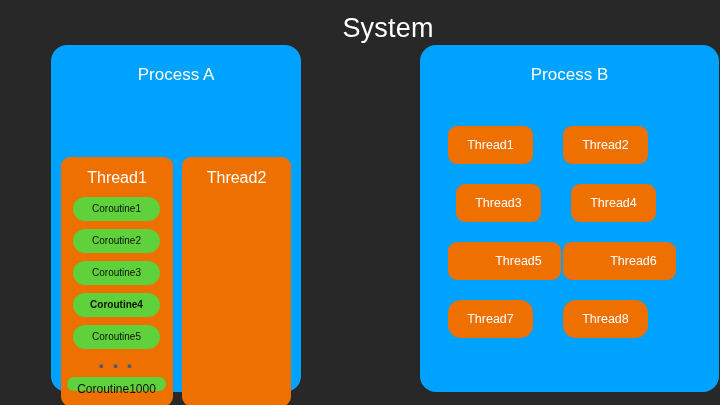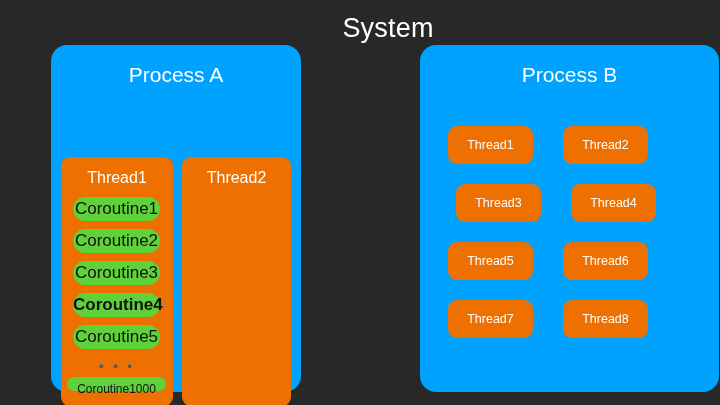--- a/index.html
+++ b/index.html
@@ -53,21 +53,21 @@
     width: 299px;
     height: 347px;
   }
   .process-title {
     position: absolute;
     left: 0;
     top: 17px;
     width: 100%;
     text-align: center;
     color: #ffffff;
-    font-size: 21px;
+    font-size: 17px;
     font-weight: 400;
     line-height: 25px;
   }
 
   
   .thread-tall {
     position: absolute;
     background: #EE7000;
     border-radius: 9px;
     top: 112px;
@@ -96,21 +96,21 @@
     width: 100%;
   }
   .coroutine {
     position: absolute;
     left: 12px;
     width: 87px;
     height: 24px;
     background: #5FD13A;
     border-radius: 12px;
     color: #111111;
-    font-size: 17px;
+    font-size: 10px;
     line-height: 24px;
     text-align: center;
     font-weight: 400;
   }
   .coroutine.c0 { top: 0px; }
   .coroutine.c1 { top: 32px; }
   .coroutine.c2 { top: 64px; }
   .coroutine.c3 { top: 96px; font-weight: bold; }
   .coroutine.c4 { top: 128px; text-align: center; }
   .coroutine.last {
@@ -152,22 +152,22 @@
     color: #ffffff;
     font-size: 12.5px;
     line-height: 38px;
     text-align: center;
     font-weight: 400;
   }
   .thread-cell.col-l { left: 0px; }
   .thread-cell.col-r { left: 115px; }
   .thread-cell.row-0 { top: 0px; }
   .thread-cell.row-1 { top: 58px; margin-left: 8px; }
-  .thread-cell.row-2 { top: 116px; }
-  .thread-cell.row-3 { top: 174px; }
+  .thread-cell.row-2 { top: 116px; padding-left: 28px; }
+  .thread-cell.row-3 { top: 174px; border-radius: 13px; }
 </style>
 </head>
 <body>
 
 <div id="canvas">
 
   <div class="system-title">System</div>
 
   <div class="process" id="process-a">
     <div class="process-title">Process A</div>

